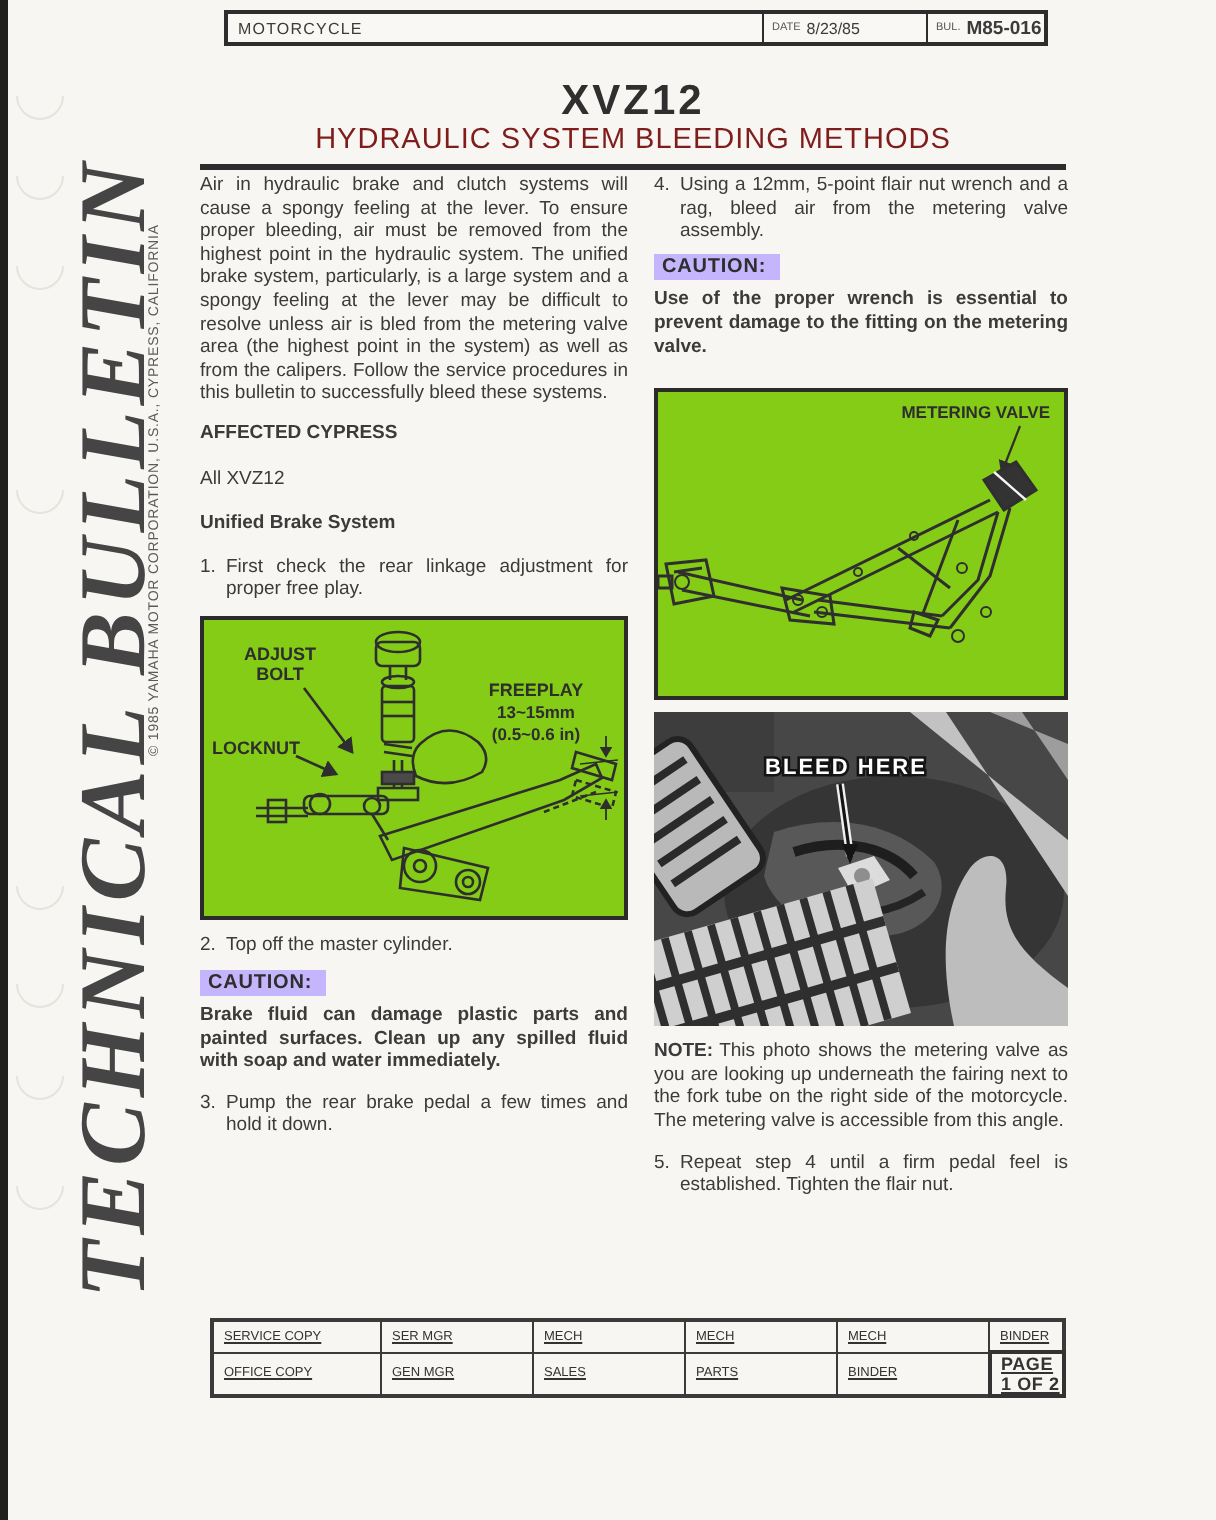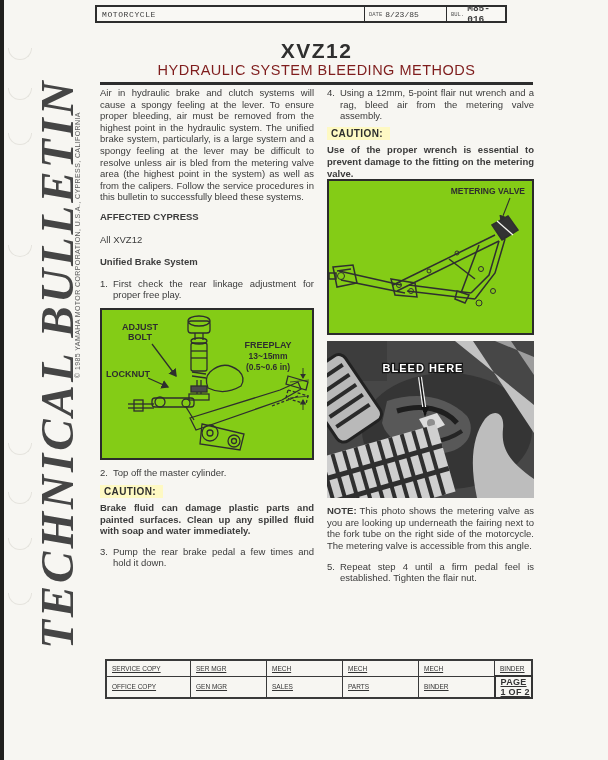--- a/index.html
+++ b/index.html
@@ -9,22 +9,22 @@
   .punch{position:absolute;width:22px;height:11px;border:1.5px solid #e2e0da;border-top:none;
          border-radius:0 0 22px 22px;opacity:.85;}
   
   .masthead{position:absolute;left:28px;top:649px;transform:rotate(-90deg);transform-origin:0 0;
             width:566px;height:58px;font-family:"Liberation Serif",serif;font-style:italic;
             font-weight:700;font-size:47px;letter-spacing:3px;color:#454545;text-align:center;
             white-space:nowrap;line-height:58px;}
   .masthead-copy{position:absolute;left:74px;top:378px;transform:rotate(-90deg);transform-origin:0 0;
             width:296px;font-size:7px;letter-spacing:.4px;color:#5a5a5a;white-space:nowrap;}
   
-  .header-box{position:absolute;left:95px;top:5px;width:412px;height:18px;border:2px solid #2d2d2d;
-            display:flex;box-sizing:border-box;align-items:stretch;background:#f9f8f4;font-family:Liberation Mono, monospace;}
+  .header-box{position:absolute;left:112px;top:5px;width:412px;height:18px;border:2px solid #2d2d2d;
+            display:flex;box-sizing:border-box;align-items:stretch;background:#f9f8f4;}
   .hb-cell{display:flex;align-items:center;box-sizing:border-box;}
   .hb-1{width:268px;border-right:1.5px solid #2d2d2d;padding-left:5px;font-size:8px;letter-spacing:.6px;}
   .hb-2{width:82px;border-right:1.5px solid #2d2d2d;padding-left:4px;font-size:8px;}
   .hb-3{flex:1;padding-left:4px;font-size:9.5px;font-weight:700;}
   .hb-lab{font-size:5.5px;color:#555;margin-right:3px;font-weight:400;}
   
   .title-model{position:absolute;left:100px;top:39px;width:433px;text-align:center;
             font-size:21px;font-weight:700;letter-spacing:1.5px;color:#2f2f2f;}
   .title-sub{position:absolute;left:100px;top:62px;width:433px;text-align:center;
             font-size:14.5px;letter-spacing:.5px;color:#7f1d1d;}
@@ -32,21 +32,21 @@
   
   .col{position:absolute;top:87px;font-size:9.5px;line-height:11.6px;text-align:justify;}
   .col-left{left:100px;width:214px;}
   .col-right{left:327px;width:207px;}
   .col p{margin:0;}
   .b{font-weight:700;}
   .h-bold{font-weight:700;}
   .step{display:flex;}
   .step-num{width:13px;flex:none;}
   .step-text{flex:1;text-align:justify;}
-  .caution-label{display:inline-block;background:#fef9c3;color:#2e2e2e;font-weight:700;
+  .caution-label{display:inline-block;background:#c4b5fd;color:#2e2e2e;font-weight:700;
             font-size:10px;padding:1px 7px 1px 4px;letter-spacing:.4px;}
   .figure-frame{border:2.5px solid #2b2b2b;background:#84cc16;box-sizing:border-box;}
   .fig-pedal{width:214px;height:152px;}
   .fig-frame{width:207px;height:156px;}
   .photo{width:207px;height:157px;}
   svg{display:block;}
   svg text{font-family:"Liberation Sans",sans-serif;}
   .svg-label{font-weight:700;fill:#2e2e2e;}
   
   .footer-table{position:absolute;left:105px;top:659px;width:428px;border-collapse:collapse;
@@ -177,21 +177,21 @@
   </div>
 
   <div class="col col-right">
     <div class="step" style="margin-bottom:5px;">
       <span class="step-num">4.</span>
       <span class="step-text">Using a 12mm, 5-point flair nut wrench and a rag, bleed air from the metering valve assembly.</span>
     </div>
     <div style="margin-bottom:4px;">
       <span class="caution-label">CAUTION:</span>
     </div>
-    <p class="b" style="margin-bottom:0;">Use of the proper wrench is essential to prevent damage to the fitting on the metering valve.</p>
+    <p class="b" style="margin-bottom:15px;">Use of the proper wrench is essential to prevent damage to the fitting on the metering valve.</p>
 
     <div class="figure-frame fig-frame" style="margin-bottom:6px;">
       <svg viewBox="0 0 202 151" width="202" height="151">
         <defs>
           <marker id="ah2" markerWidth="7" markerHeight="7" refX="5" refY="3.5" orient="auto">
             <path d="M0,0 L6,3.5 L0,7 Z" fill="#2e2e2e"></path>
           </marker>
         </defs>
         <g stroke="#2f2f2f" fill="none" stroke-width="1.5">
           <line x1="181" y1="17" x2="172" y2="40" stroke-width="1.1" marker-end="url(#ah2)"></line>

